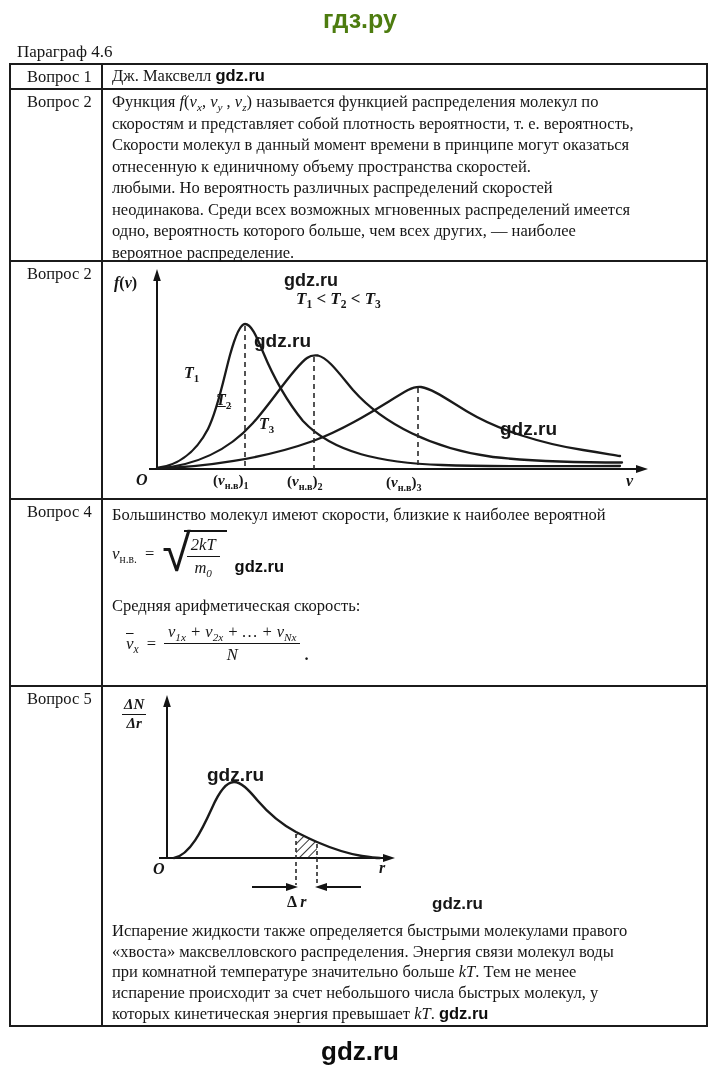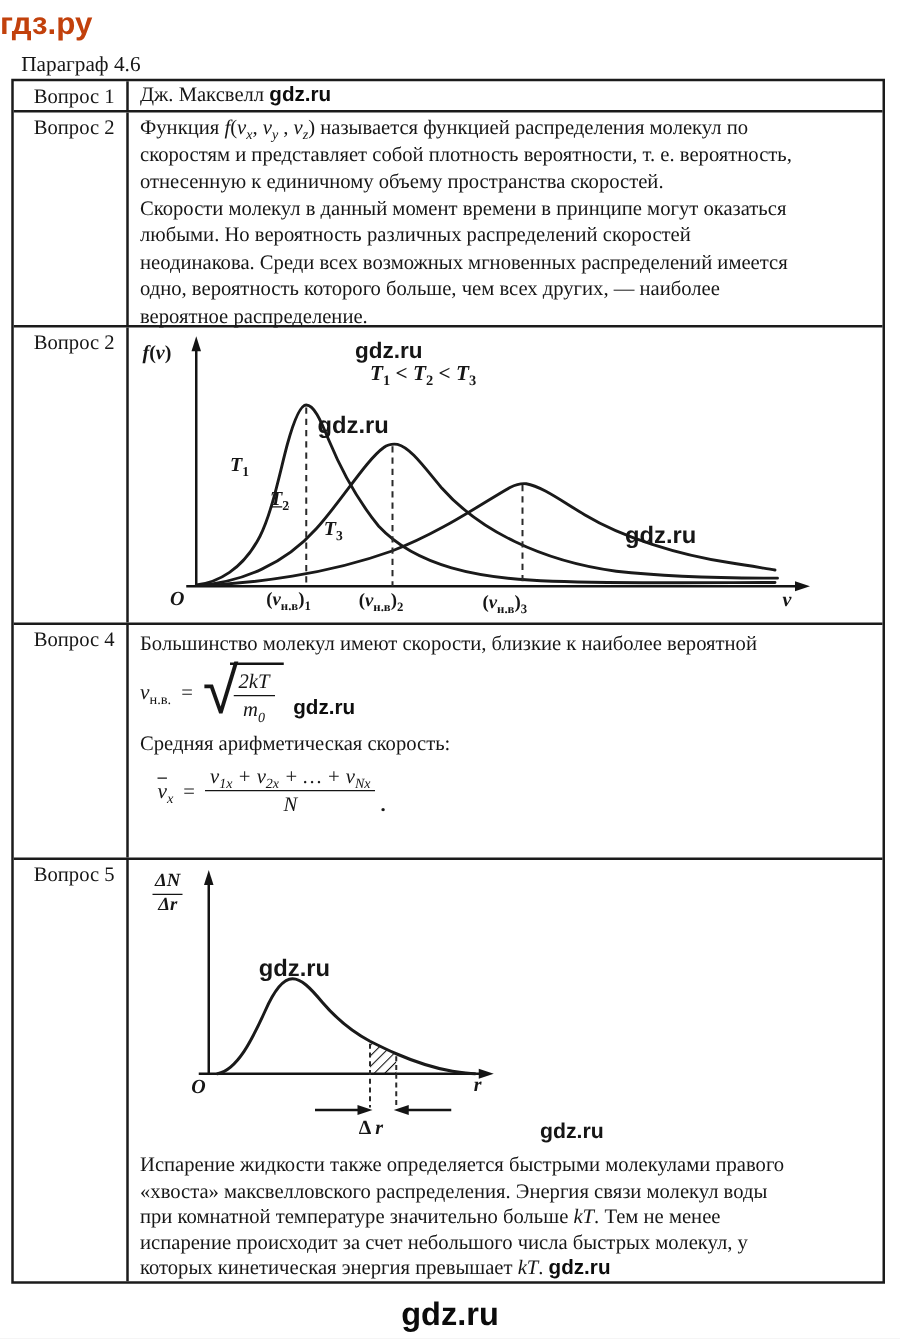--- a/index.html
+++ b/index.html
@@ -2,22 +2,22 @@
 <html><head>
 <meta charset="utf-8">
 <style>
   html,body { margin:0; padding:0; background:#e8e8e8; }
   .page {
     position:relative; width:720px; height:1071px; margin:0 auto;
     background:#ffffff; color:#161616;
     font-family:"Liberation Serif", serif; overflow:hidden;
   }
   .site-header {
-    position:absolute; top:5px; left:0; right:0; 
-    font-family:"Liberation Sans", sans-serif; font-weight:700; font-size:25px; color:#c2410c;
+    position:absolute; top:5px; left:0; right:0; text-align:center;
+    font-family:"Liberation Sans", sans-serif; font-weight:700; font-size:25px; color:#4d7c0f;
   }
   .paragraph-title { position:absolute; top:42px; left:17px; font-size:17px; }
   .footer-brand {
     position:absolute; top:1036px; left:0; right:0; text-align:center;
     font-family:"Liberation Sans", sans-serif; font-weight:700; font-size:26px; color:#0c0c0c;
   }
   
   .qtable {
     position:absolute; left:9px; top:63px; width:699px; height:964px;
     border:2px solid #1b1b1b; box-sizing:border-box; display:flex; flex-direction:column;
@@ -71,22 +71,22 @@
         <span>Дж. Максвелл</span>
         <span class="wm wm-inline">gdz.ru</span>
       </div>
     </div>
 
     <div class="trow r2">
       <div class="qlabel">Вопрос 2</div>
       <div class="qcontent lines">
         <div>Функция <i>f</i>(<i>v<sub>x</sub></i>, <i>v<sub>y</sub></i> , <i>v<sub>z</sub></i>) называется функцией распределения молекул по</div>
         <div>скоростям и представляет собой плотность вероятности, т. е. вероятность,</div>
+        <div>Скорости молекул в данный момент времени в принципе могут оказаться</div>
         <div>отнесенную к единичному объему пространства скоростей.</div>
-        <div>Скорости молекул в данный момент времени в принципе могут оказаться</div>
         <div>любыми. Но вероятность различных распределений скоростей</div>
         <div>неодинакова. Среди всех возможных мгновенных распределений имеется</div>
         <div>одно, вероятность которого больше, чем всех других, — наиболее</div>
         <div>вероятное распределение.</div>
       </div>
     </div>
 
     <div class="trow r3">
       <div class="qlabel">Вопрос 2</div>
       <div class="qcontent">
@@ -137,21 +137,21 @@
             <span class="sqrt-sign">√</span>
             <span class="sqrt-body">
               <span class="frac" style="font-size:16.5px;">
                 <span class="frac-num">2<i>kT</i></span>
                 <span class="frac-den"><i>m</i><sub>0</sub></span>
               </span>
             </span>
           </span>
           <span class="wm wm-inline" style="align-self:flex-end;margin:0 0 2px 8px;">gdz.ru</span>
         </div>
-        <div style="margin-top:6px;line-height:21.5px;">Средняя арифметическая скорость:</div>
+        <div style="margin-top:17px;line-height:21.5px;">Средняя арифметическая скорость:</div>
         <div class="mathrow" style="margin-top:6px;margin-left:14px;">
           <span style="font-size:17px;"><span class="ovl"><i>v</i></span><sub><i>x</i></sub></span>
           <span class="eq">=</span>
           <span class="frac" style="font-size:16.5px;">
             <span class="frac-num"><i>v</i><sub>1<i>x</i></sub> + <i>v</i><sub>2<i>x</i></sub> + … + <i>v</i><sub><i>Nx</i></sub></span>
             <span class="frac-den"><i>N</i></span>
           </span>
           <span style="align-self:flex-end;margin-left:4px;font-weight:700;">.</span>
         </div>
       </div>

